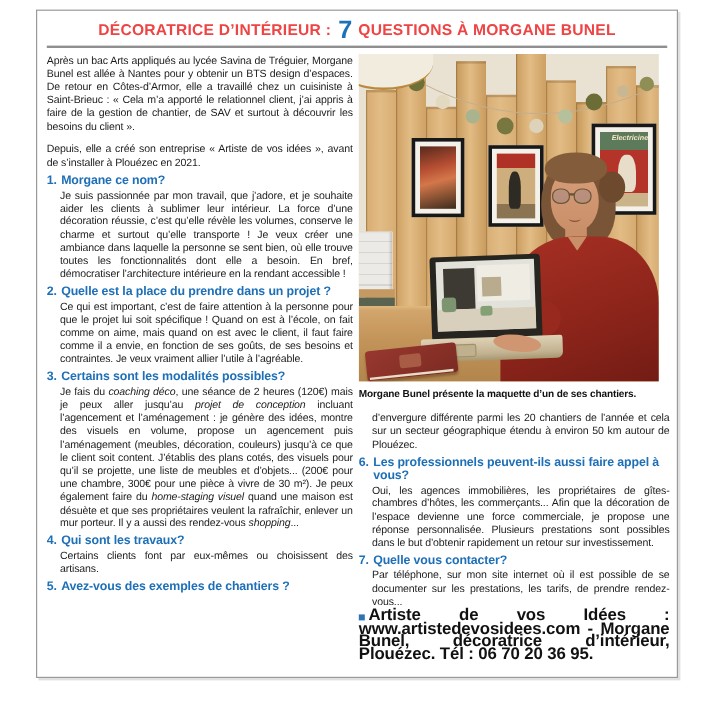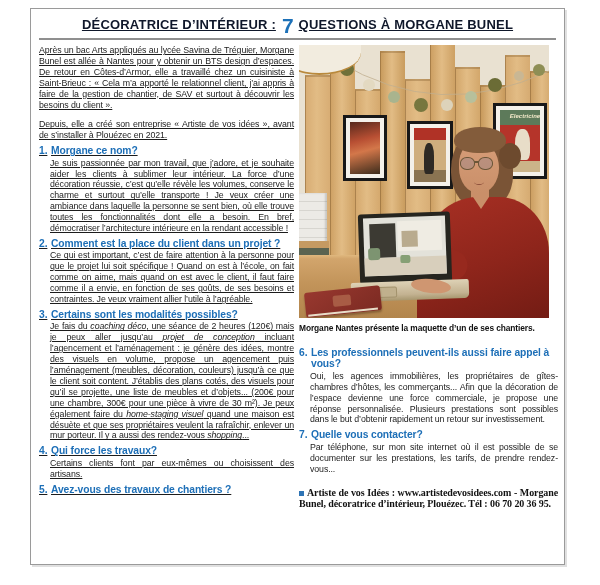--- a/index.html
+++ b/index.html
@@ -10,25 +10,25 @@
   .frame{
     position:absolute;left:30px;top:8px;width:535px;height:557px;
     box-sizing:border-box;border:1px solid #9a9a9a;background:#fff;
     box-shadow:2px 2px 0 rgba(0,0,0,0.12);
     padding:2px 8px 0 8px;overflow:hidden;
   }
   .titlebar{
     display:flex;align-items:center;justify-content:center;
     height:27px;white-space:nowrap;
   }
-  .title-txt{font-weight:bold;font-size:13px;color:#0f172a;letter-spacing:.2px;text-decoration:underline;}
+  .title-txt{font-weight:bold;font-size:13px;color:#ef4444;letter-spacing:.2px;}
   .title-num{font-weight:bold;font-size:21px;color:#1d71b8;margin:0 5px 0 6px;position:relative;top:1px;}
   .title-rule{height:0;border-top:2px solid #8f8f8f;margin:0 0 5px 0;}
   .cols{display:flex;gap:5px;}
-  .col-left{width:255px;flex:none;text-decoration:underline;}
+  .col-left{width:255px;flex:none;}
   .col-right{width:259px;flex:none;display:flex;flex-direction:column;}
   .body-txt{
     font-size:8.8px;line-height:10.9px;letter-spacing:-0.1px;
     text-align:justify;color:#1c1c1c;margin:0;
   }
   .intro-p1{margin-bottom:9px;}
   .intro-p2{margin-bottom:3px;}
   .qblock{margin-top:4px;}
   .qtitle{
     display:flex;color:#1d6fb7;font-weight:bold;font-size:10.3px;
@@ -115,22 +115,22 @@
     left:6px;top:244px;width:76px;height:25px;border-radius:3px;
     background:linear-gradient(150deg,#98382f,#7b2a22);transform:rotate(-6deg);z-index:13;
     box-shadow:0 2px 2px rgba(70,40,20,.4);
   }
   .nb-emblem{left:28px;top:6px;width:18px;height:11px;background:#a85c45;border-radius:2px;}
   .nb-pages{left:2px;bottom:1px;width:70px;height:2px;background:#e8ddc8;}
   
   .caption{font-size:8.4px;font-weight:bold;letter-spacing:-0.1px;margin:5px 0 10px 0;color:#111;}
   .cont-para{margin-left:11px;}
   .footer{
-    margin-top:14px;font-size:10px;line-height:10.6px;font-weight:bold;
-    letter-spacing:-0.1px;text-align:justify;color:#111;font-family:Liberation Serif, serif;
+    margin-top:0;font-size:14px;line-height:10.6px;font-weight:bold;
+    letter-spacing:-0.1px;text-align:justify;color:#111;
   }
   .sq{display:inline-block;width:5px;height:5px;background:#2e74b5;margin-right:3px;}
 </style>
 </head>
 <body>
 
 <div class="frame">
 
   <div class="titlebar">
     <span class="title-txt">DÉCORATRICE D’INTÉRIEUR :</span>
@@ -149,45 +149,45 @@
     <div class="qtitle">
       <span class="qnum">1.</span>
       <span class="qtitletxt">Morgane ce nom?</span>
     </div>
     <div class="body-txt qanswer"><span>Je suis passionnée par mon travail, que j’adore, et je souhaite aider les clients à sublimer leur intérieur. La force d’une décoration réussie, c’est qu’elle révèle les volumes, conserve le charme et surtout qu’elle transporte ! Je veux créer une ambiance dans laquelle la personne se sent bien, où elle trouve toutes les fonctionnalités dont elle a besoin. En bref, démocratiser l’architecture intérieure en la rendant accessible !</span></div>
   </div>
 
   <div class="qblock">
     <div class="qtitle">
       <span class="qnum">2.</span>
-      <span class="qtitletxt">Comment est la place du client dans un projet ?</span>
+      <span class="qtitletxt">Quelle est la place du prendre dans un projet ?</span>
     </div>
     <div class="body-txt qanswer"><span>Ce qui est important, c’est de faire attention à la personne pour que le projet lui soit spécifique ! Quand on est à l’école, on fait comme on aime, mais quand on est avec le client, il faut faire comme il a envie, en fonction de ses goûts, de ses besoins et contraintes. Je veux vraiment allier l’utile à l’agréable.</span></div>
   </div>
 
   <div class="qblock">
     <div class="qtitle">
       <span class="qnum">3.</span>
       <span class="qtitletxt">Certains sont les modalités possibles?</span>
     </div>
     <div class="body-txt qanswer"><span>Je fais du </span><span class="it">coaching déco</span><span>, une séance de 2 heures (120€) mais je peux aller jusqu’au </span><span class="it">projet de conception</span><span> incluant l’agencement et l’aménagement : je génère des idées, montre des visuels en volume, propose un agencement puis l’aménagement (meubles, décoration, couleurs) jusqu’à ce que le client soit content. J’établis des plans cotés, des visuels pour qu’il se projette, une liste de meubles et d’objets... (200€ pour une chambre, 300€ pour une pièce à vivre de 30 m²). Je peux également faire du </span><span class="it">home-staging visuel</span><span> quand une maison est désuète et que ses propriétaires veulent la rafraîchir, enlever un mur porteur. Il y a aussi des rendez-vous </span><span class="it">shopping</span><span>...</span></div>
   </div>
 
   <div class="qblock">
     <div class="qtitle">
       <span class="qnum">4.</span>
-      <span class="qtitletxt">Qui force les travaux?</span>
+      <span class="qtitletxt">Qui sont les travaux?</span>
     </div>
     <div class="body-txt qanswer"><span>Certains clients font par eux-mêmes ou choisissent des artisans.</span></div>
   </div>
 
   <div class="qblock">
     <div class="qtitle">
       <span class="qnum">5.</span>
-      <span class="qtitletxt">Avez-vous des travaux de chantiers ?</span>
+      <span class="qtitletxt">Avez-vous des exemples de chantiers ?</span>
     </div>
   </div>
 </div>
     </div>
 
     <div class="col-right">
 
       <div class="photo">
         <div class="planks" id="planks">
             <div style="position: absolute; left: 6px; top: 30px; width: 24px; height: 186px; background: linear-gradient(90deg, rgb(216, 173, 116) 0px, rgb(226, 188, 133) 45%, rgb(216, 173, 116) 100%); border-left: 1px solid rgba(130, 92, 45, 0.5); border-top: 2px solid rgba(130, 92, 45, 0.35);"></div>
@@ -261,22 +261,23 @@
         <div class="lt-base">
           <div class="lt-pad"></div>
         </div>
         <div class="hand"></div>
         <div class="notebook">
           <div class="nb-emblem"></div>
           <div class="nb-pages"></div>
         </div>
       </div>
 
-      <div class="caption">Morgane Nantes présente la maquette d’un de ses chantiers.</div>
-
+      <div class="caption">Morgane Bunel présente la maquette d’un de ses chantiers.</div>
+
+      <p class="body-txt cont-para">d’envergure différente parmi les 20 chantiers de l’année et cela sur un secteur géographique étendu à environ 50 km autour de Plouézec.</p>
 
       <div id="right-questions">
   <div class="qblock">
     <div class="qtitle">
       <span class="qnum">6.</span>
       <span class="qtitletxt">Les professionnels peuvent-ils aussi faire appel à vous?</span>
     </div>
     <div class="body-txt qanswer"><span>Oui, les agences immobilières, les propriétaires de gîtes-chambres d’hôtes, les commerçants... Afin que la décoration de l’espace devienne une force commerciale, je propose une réponse personnalisée. Plusieurs prestations sont possibles dans le but d’obtenir rapidement un retour sur investissement.</span></div>
   </div>
 

